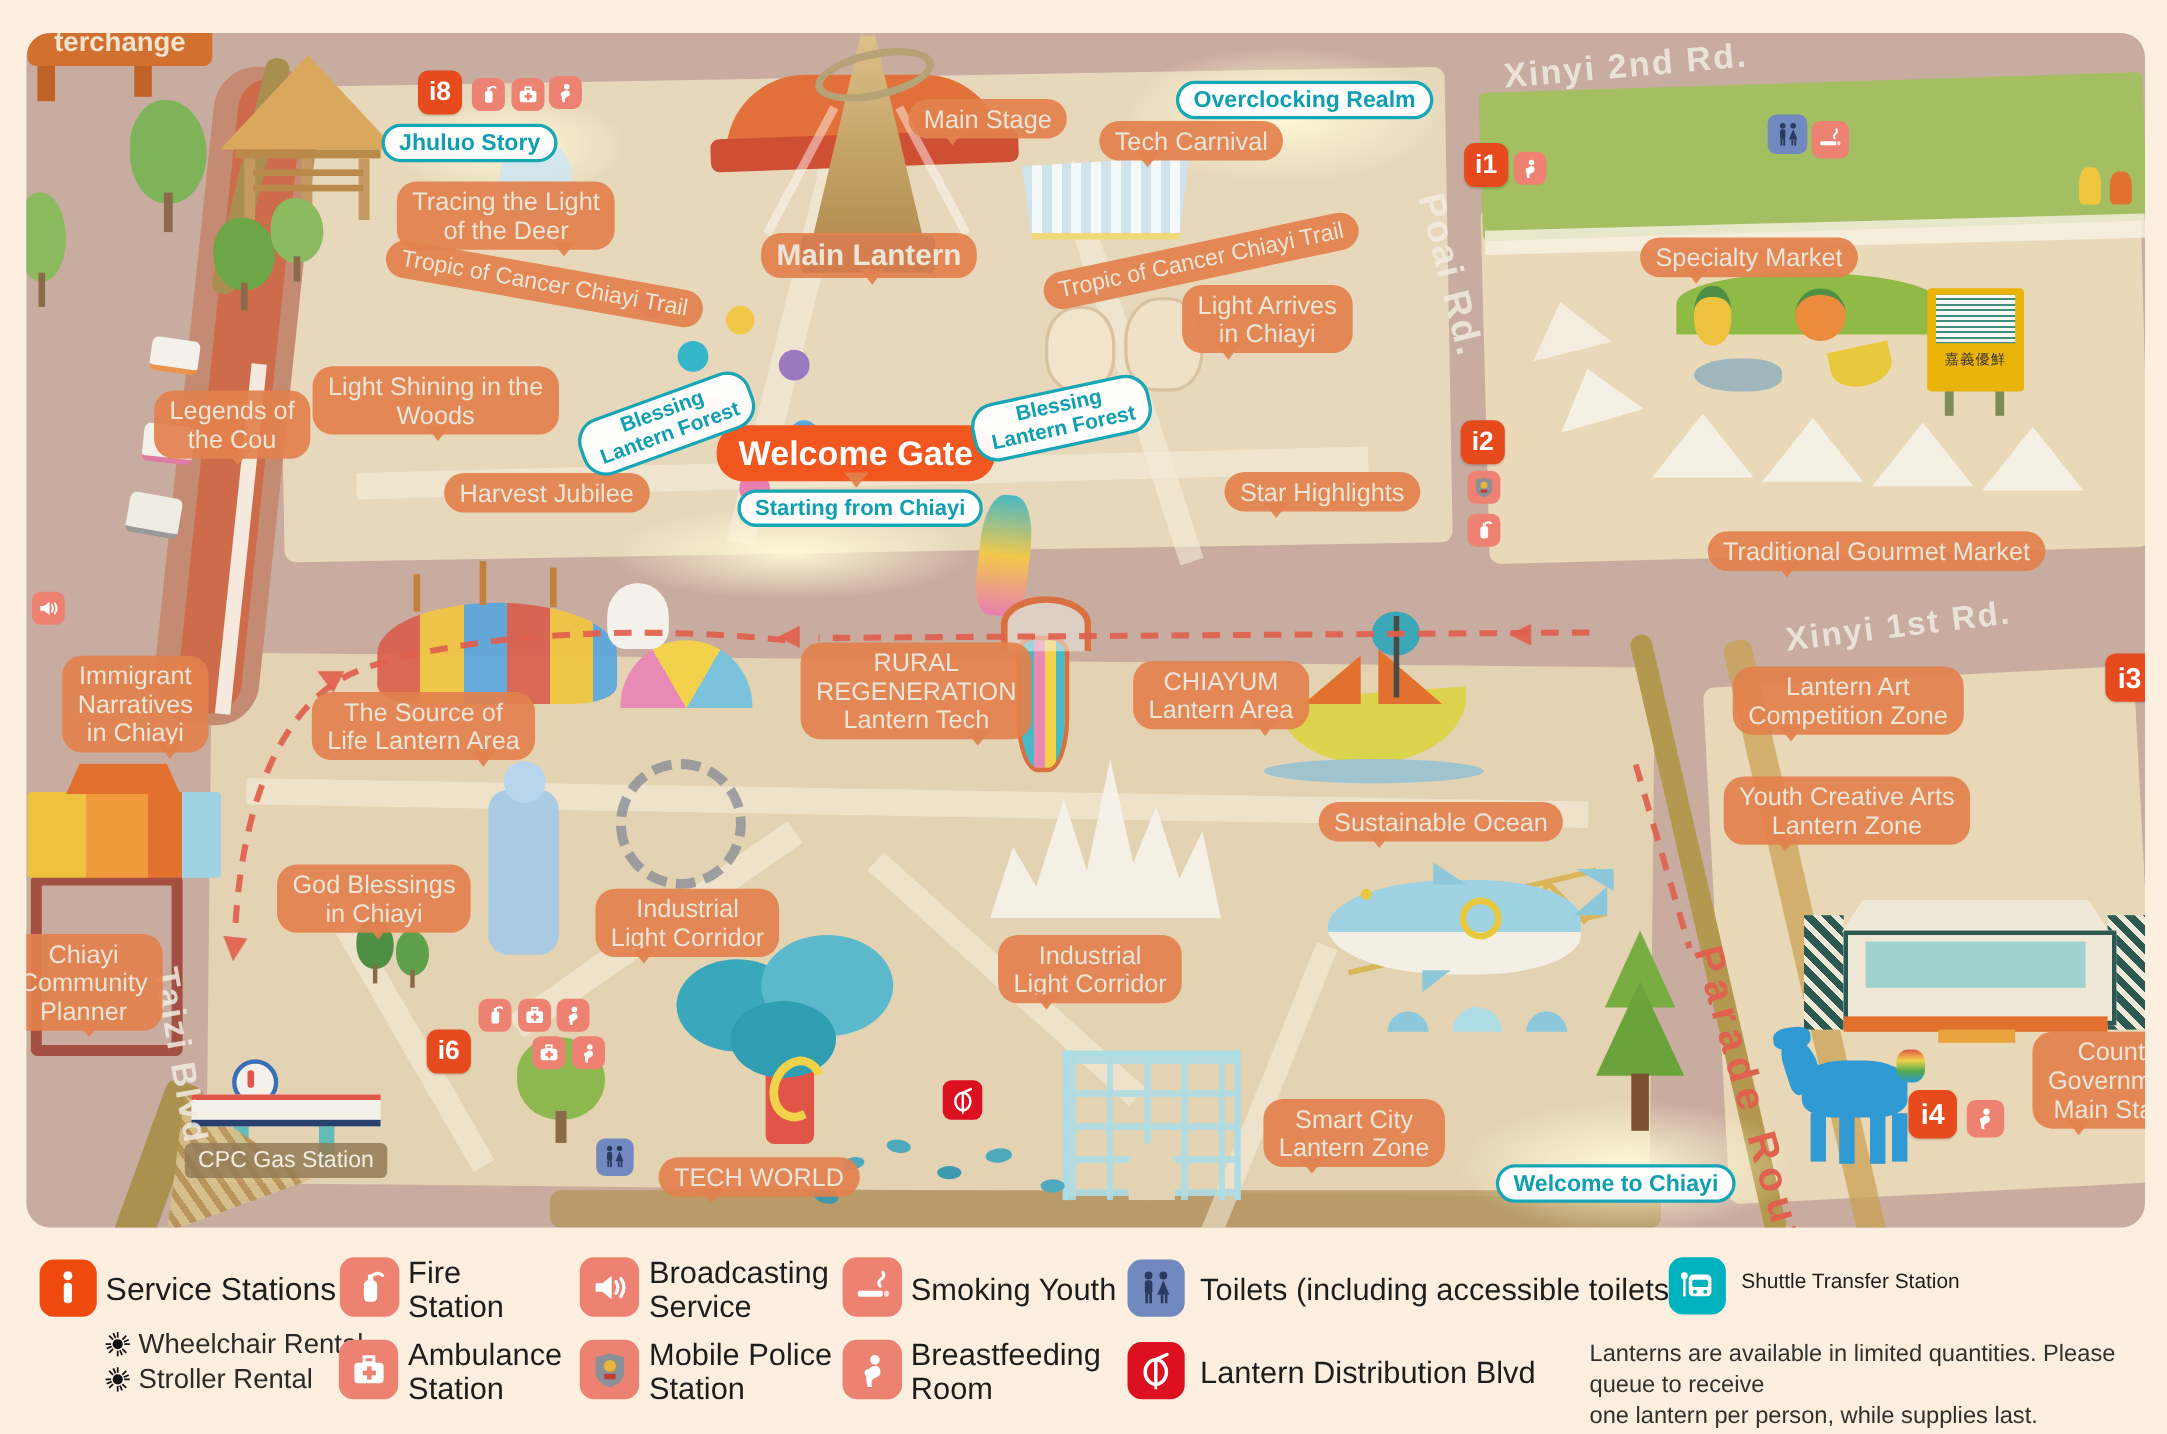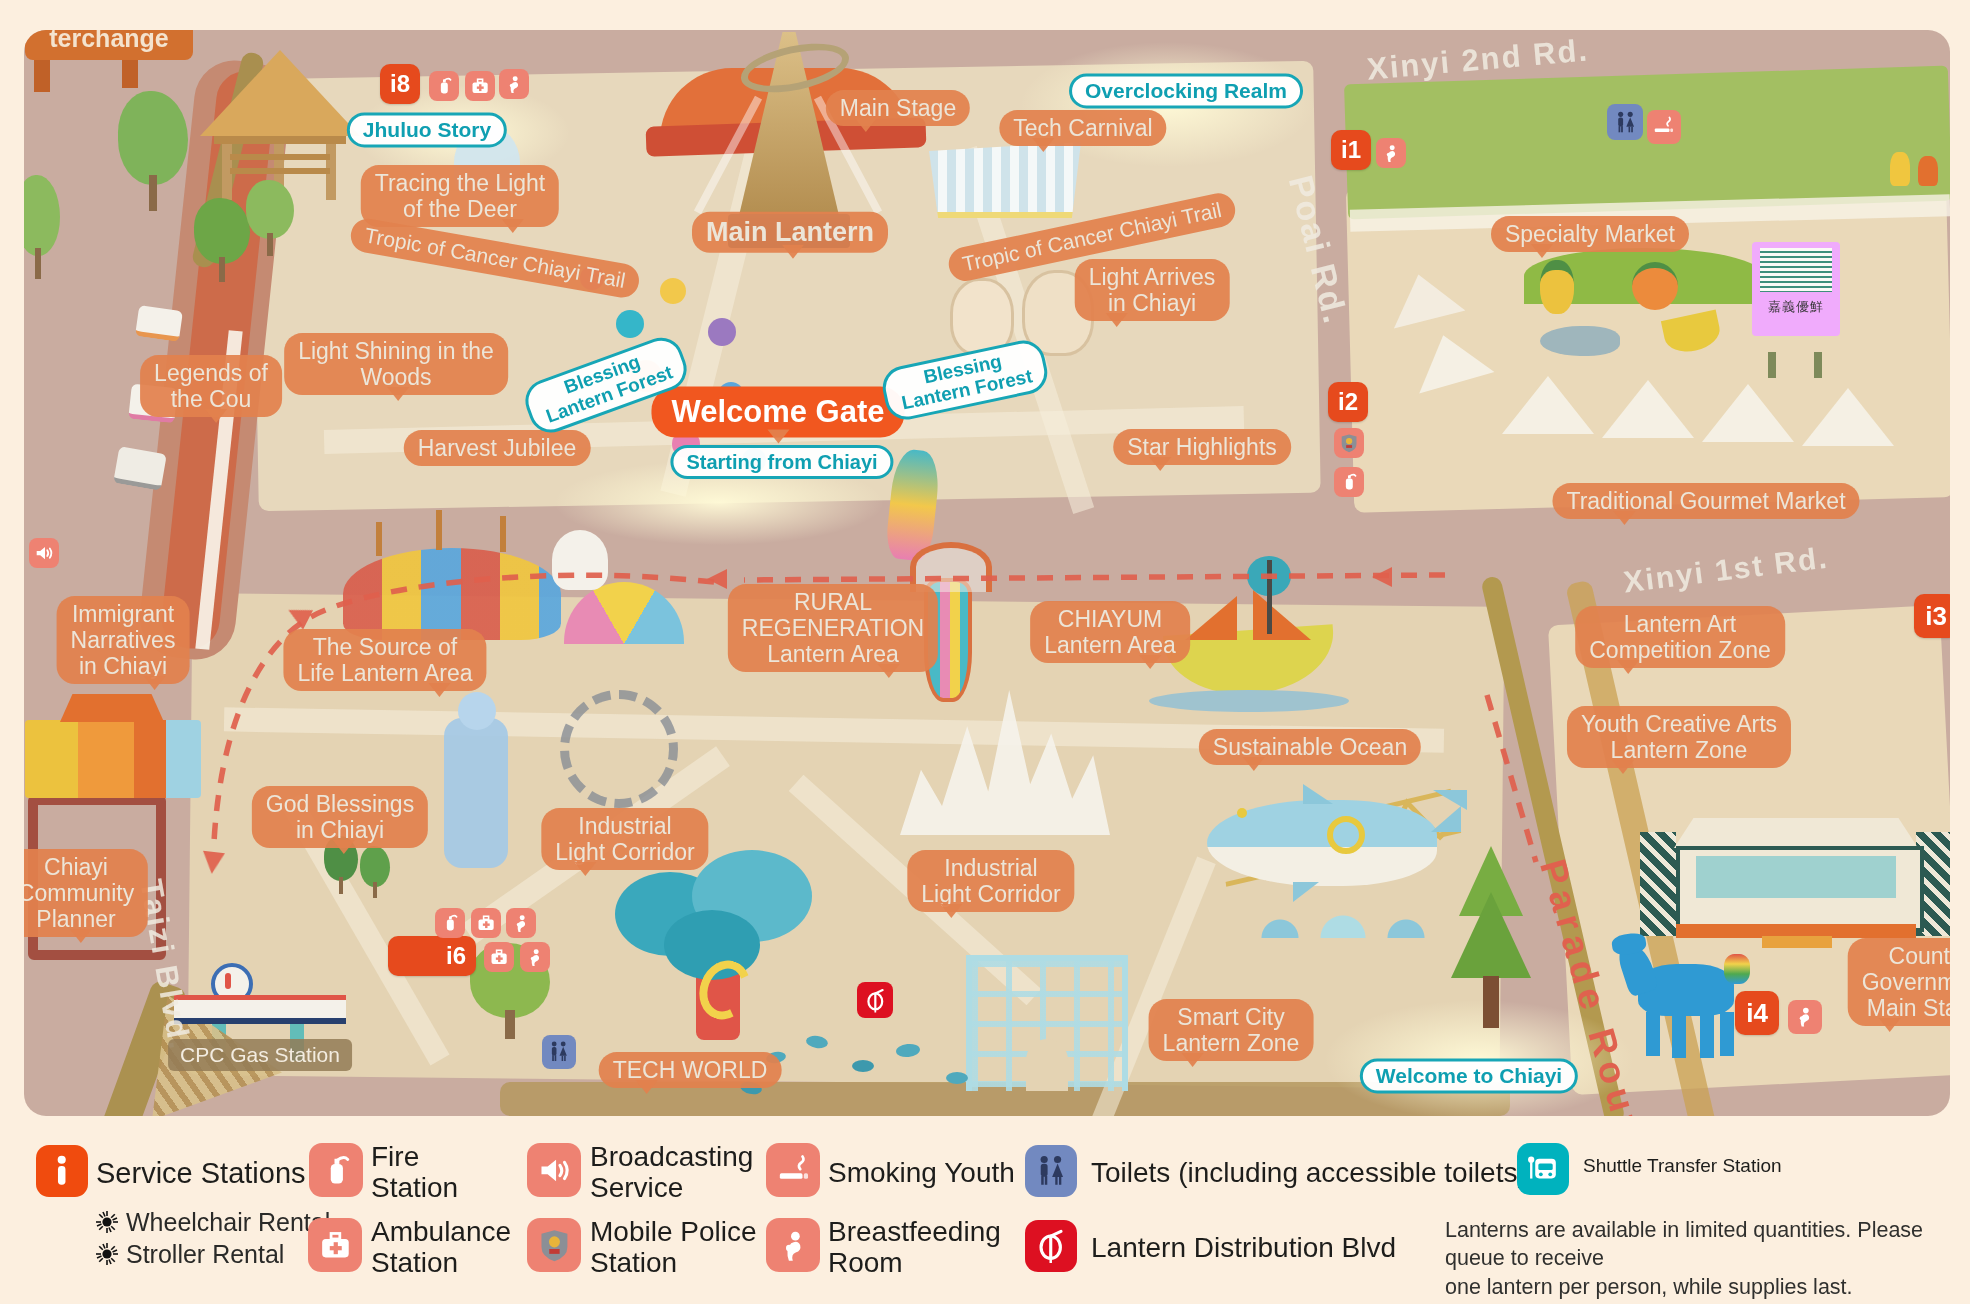--- a/index.html
+++ b/index.html
@@ -256,21 +256,21 @@
     <div class="abs" style="left:430px;top:95px;width:66px;height:76px;background:#cfe6ef;border-radius:50% 50% 35% 35%;opacity:.9;z-index:11;"></div>
 
     <div class="abs" style="left:926px;top:248px;width:58px;height:72px;background:#f2e3cb;border-radius:45% 45% 40% 40%;z-index:11;border:3px solid #d8c2a0;"></div>
     <div class="abs" style="left:998px;top:240px;width:66px;height:80px;background:#efe0c6;border-radius:45% 45% 40% 40%;z-index:11;border:3px solid #d8c2a0;"></div>
 
     <div class="abs" style="left:1500px;top:218px;width:240px;height:56px;background:#8fba45;border-radius:50% 50% 0 0;z-index:11;"></div>
     <div class="abs" style="left:1516px;top:230px;width:34px;height:44px;background:#ecc23e;border-radius:45%;z-index:12;border-top:10px solid #4f8f45;"></div>
     <div class="abs" style="left:1608px;top:232px;width:46px;height:42px;background:#ec8b3c;border-radius:50%;z-index:12;border-top:6px solid #4f8f45;"></div>
     <div class="abs" style="left:1516px;top:296px;width:80px;height:30px;background:#9fb6bc;border-radius:50% 40% 40% 50%;z-index:12;"></div>
     <div class="abs" style="left:1640px;top:285px;width:56px;height:36px;background:#e8c93e;border-radius:0 0 60% 60%;z-index:12;transform:rotate(-12deg);"></div>
-    <div class="abs" style="left:1728px;top:212px;width:88px;height:94px;background:#f0abfc;border-radius:4px;z-index:12;padding:6px 8px;box-sizing:border-box;">
+    <div class="abs" style="left:1728px;top:232px;width:88px;height:94px;background:#eab308;border-radius:4px;z-index:12;padding:6px 8px;box-sizing:border-box;">
       <div style="height:44px;background:repeating-linear-gradient(#fbfaf6 0 3px,#3f8f7c 3px 5px);"></div>
       <div style="font-size:13px;color:#333;text-align:center;margin-top:6px;letter-spacing:1px;">嘉義優鮮</div>
     </div>
     <div class="abs" style="left:1744px;top:322px;width:8px;height:26px;background:#7e8a5a;z-index:11;"></div>
     <div class="abs" style="left:1790px;top:322px;width:8px;height:26px;background:#7e8a5a;z-index:11;"></div>
 
     <div class="tent" style="left:1354px;top:238px;transform:scale(.8) rotate(-14deg);border-bottom-color:#f3ede0;"></div>
     <div class="tent" style="left:1380px;top:300px;transform:scale(.85) rotate(-16deg);border-bottom-color:#f6f1e6;"></div>
     <div class="tent" style="left:1478px;top:346px;"></div>
     <div class="tent" style="left:1578px;top:350px;"></div>
@@ -417,21 +417,21 @@
 Lantern Forest</div>
     <div class="tealbub" style="left: 941px; top: 350px; font-size: 19px; transform: translate(-50%, -50%) rotate(-12deg); white-space: pre-line;">Blessing
 Lantern Forest</div>
     <div class="bub big tail-b" style="left:754px;top:382px;">Welcome Gate</div>
     <div class="tealbub" style="left:758px;top:432px;font-size:20px;">Starting from Chiayi</div>
     <div class="bub tail-bl" style="left:1178px;top:417px;">Star Highlights</div>
     <div class="bub tail-bl" style="left:1566px;top:204px;">Specialty Market</div>
     <div class="bub tail-bl" style="left:1682px;top:471px;">Traditional Gourmet Market</div>
     <div class="bub tail-br" style="left: 809px; top: 598px; white-space: pre-line;">RURAL
 REGENERATION
-Lantern  Area</div>
+Lantern  Tech</div>
     <div class="bub tail-br" style="left: 1086px; top: 602px; white-space: pre-line;">CHIAYUM
 Lantern Area</div>
     <div class="bub tail-br" style="left: 361px; top: 630px; white-space: pre-line;">The Source of
 Life Lantern Area</div>
     <div class="bub tail-br" style="left: 99px; top: 610px; white-space: pre-line;">Immigrant
 Narratives
 in Chiayi</div>
     <div class="bub tail-b" style="left: 316px; top: 787px; white-space: pre-line;">God Blessings
 in Chiayi</div>
     <div class="bub tail-b" style="left: 52px; top: 863px; white-space: pre-line;">Chiayi
@@ -498,21 +498,21 @@
         </svg>
       </span>
     <span class="tile s30" style="left:1310px;top:437px;">
         <svg>
           <use href="#ic-ext"></use>
         </svg>
       </span>
 
     <div class="ibadge b44" style="left:1890px;top:564px;">i3</div>
 
-    <div class="ibadge b40" style="left:364px;top:906px;padding-left:48px;">i6</div>
+    <div class="ibadge b40" style="left:364px;top:906px;">i6</div>
     <span class="tile s30" style="left:411px;top:878px;">
         <svg>
           <use href="#ic-ext"></use>
         </svg>
       </span>
     <span class="tile s30" style="left:447px;top:878px;">
         <svg>
           <use href="#ic-aid"></use>
         </svg>
       </span>

